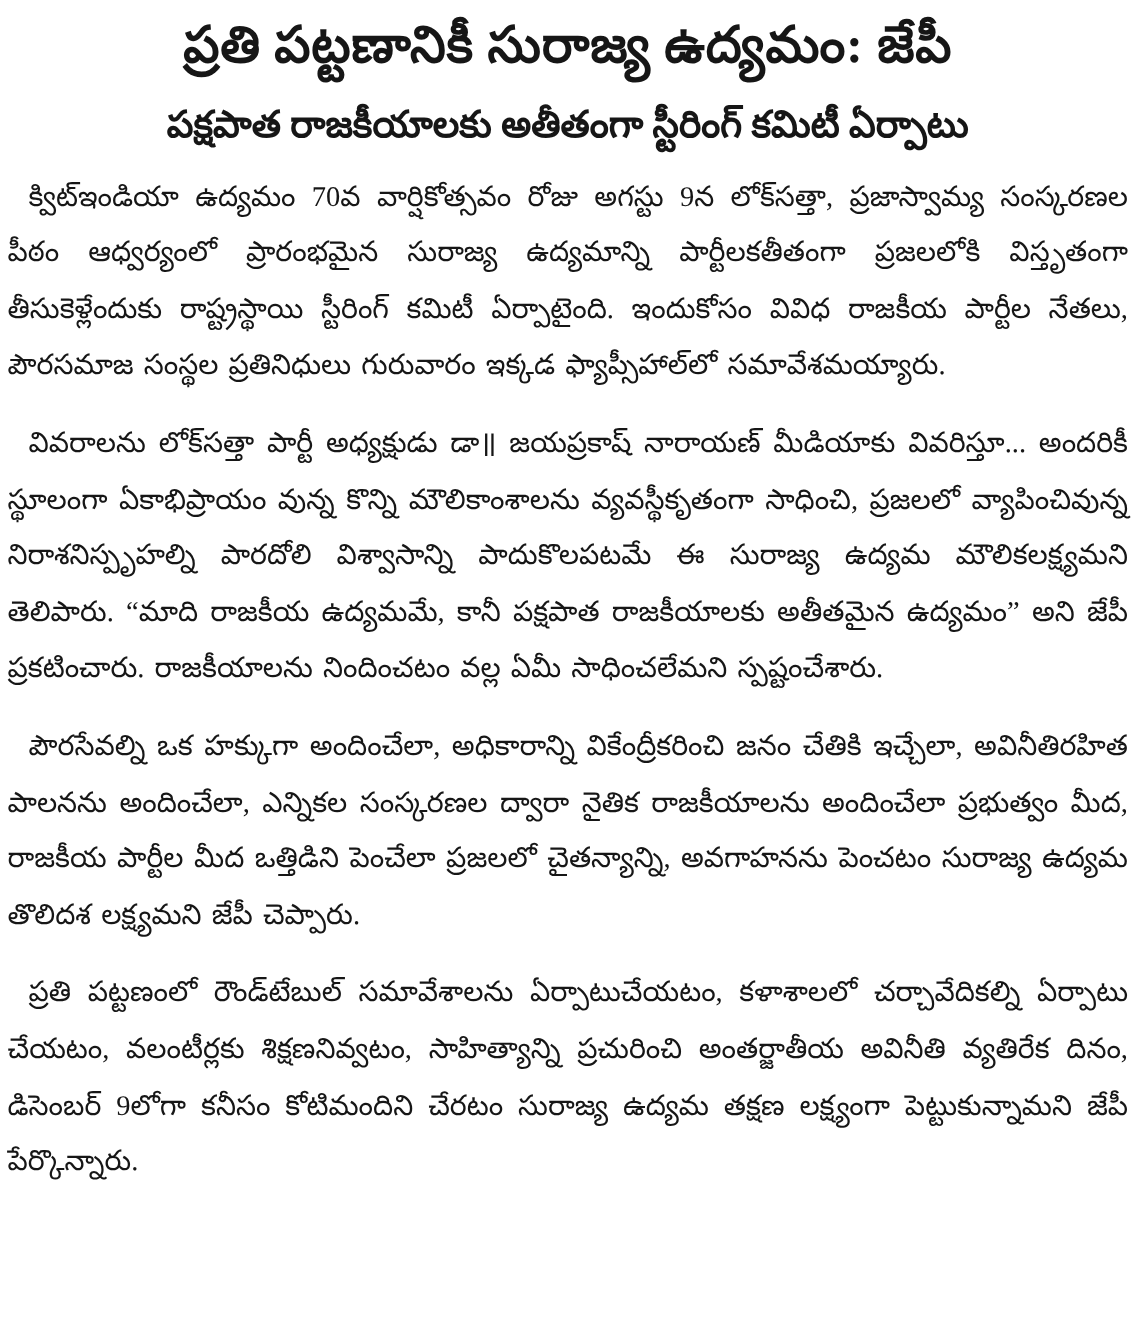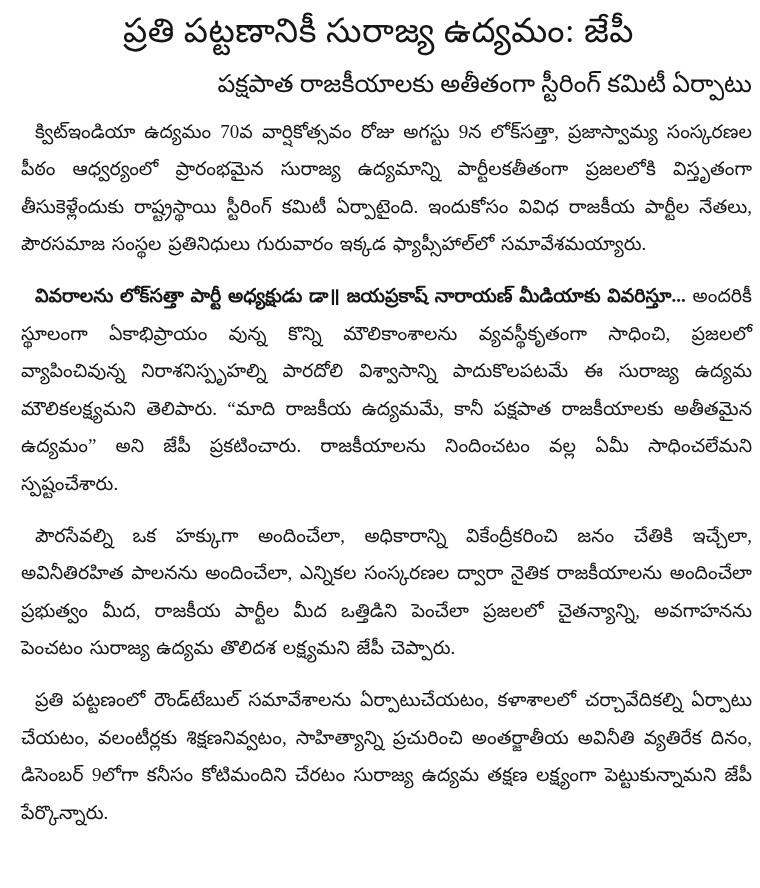--- a/index.html
+++ b/index.html
@@ -17,40 +17,40 @@
   .article {
     box-sizing: border-box;
     width: 760px;
     padding: 4px 8px 10px 5px;
   }
   .headline {
     margin: 6px 0 2px 0;
     text-align: center;
     font-size: 34px;
     line-height: 1.25;
-    font-weight: 400;
+    font-weight: 700;
     letter-spacing: 0.5px;
   }
   .subheadline {
     margin: 16px 0 8px 0;
-    text-align: right;
+    text-align: center;
     font-size: 25px;
     line-height: 1.2;
-    font-weight: 400;
+    font-weight: 700;
   }
   .body-para {
-    margin: 14px 0 14px 16px;
+    margin: 14px 0 14px 0;
     font-size: 19px;
     line-height: 1.98;
     text-align: justify;
     text-indent: 14px;
     word-spacing: 2px;
   }
   .bold-lead {
-    font-weight: 700;
+    font-weight: 400;
   }
 </style>
 </head>
 <body>
 
 <div class="article">
 
   <h1 class="headline">ప్రతి పట్టణానికీ సురాజ్య ఉద్యమం: జేపీ</h1>
 
   <h2 class="subheadline">పక్షపాత రాజకీయాలకు అతీతంగా స్టీరింగ్ కమిటీ ఏర్పాటు</h2>

